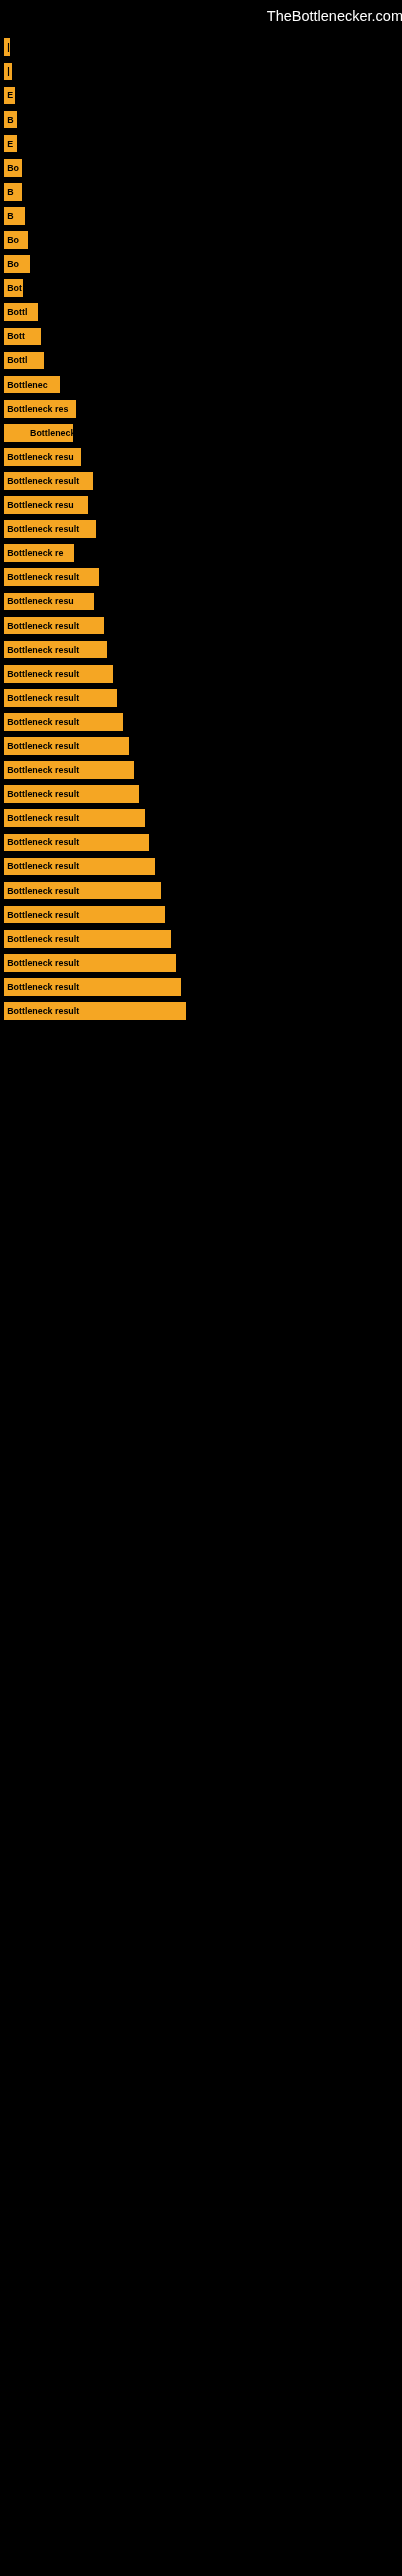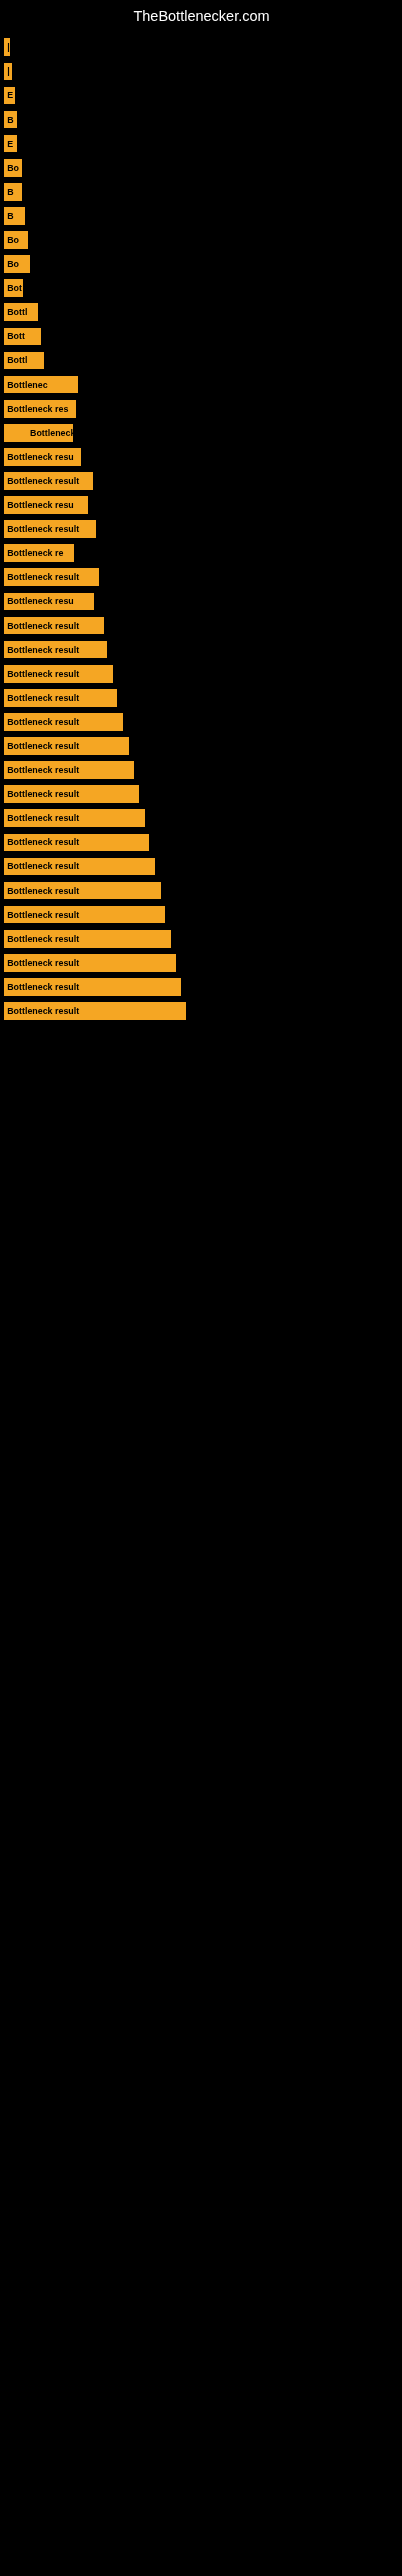--- a/index.html
+++ b/index.html
@@ -11,21 +11,21 @@
       background-color: #000;
       width: 403px;
       min-height: 2576px;
       font-family: Arial, sans-serif;
       position: relative;
       overflow-x: hidden;
     }
     .site-title {
       color: #fff;
       font-size: 14.5px;
-      text-align: center;
+      text-align: right;
       padding: 8px 0 4px 0;
       font-weight: normal;
     }
     .bars-container {
       padding: 8px 0 0 4px;
       display: flex;
       flex-direction: column;
       gap: 0px;
     }
     .bar-row {
@@ -89,21 +89,21 @@
     <div class="bar-row">
       <div class="bar" style="width: 34px;">Bottl</div>
     </div>
     <div class="bar-row">
       <div class="bar" style="width: 37px;">Bott</div>
     </div>
     <div class="bar-row">
       <div class="bar" style="width: 40px;">Bottl</div>
     </div>
     <div class="bar-row">
-      <div class="bar" style="width: 74px;">Bottlenec</div>
+      <div class="bar" style="width: 56px;">Bottlenec</div>
     </div>
     <div class="bar-row">
       <div class="bar" style="width: 72px;">Bottleneck res</div>
     </div>
     <div class="bar-row">
       <div class="bar" style="width: 69px; padding-left: 26px;">Bottleneck</div>
     </div>
     <div class="bar-row">
       <div class="bar" style="width: 77px;">Bottleneck resu</div>
     </div>

